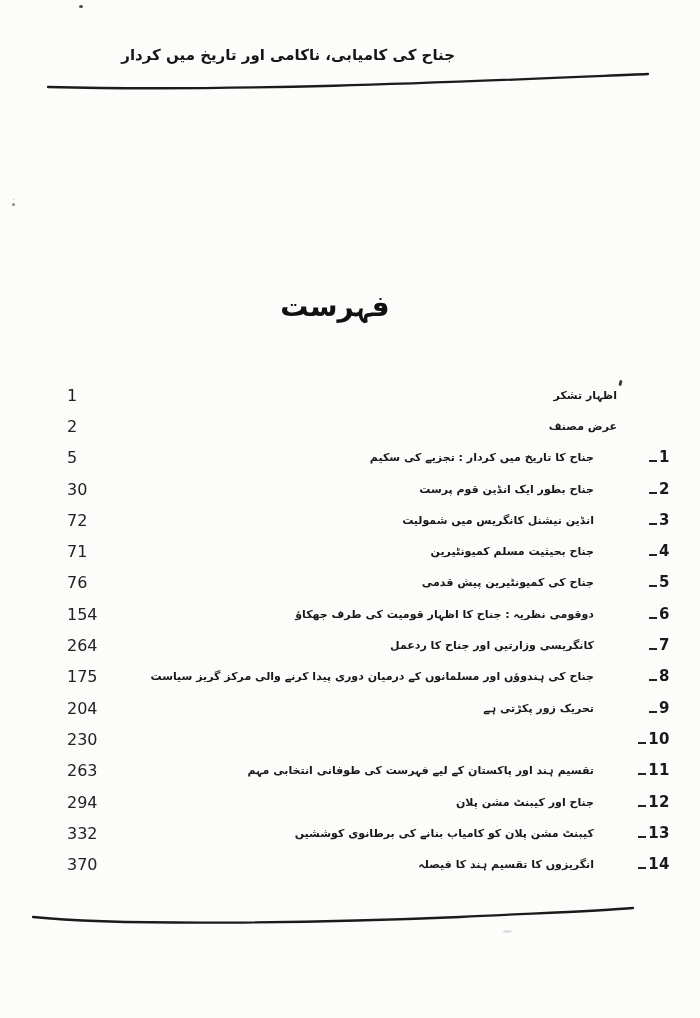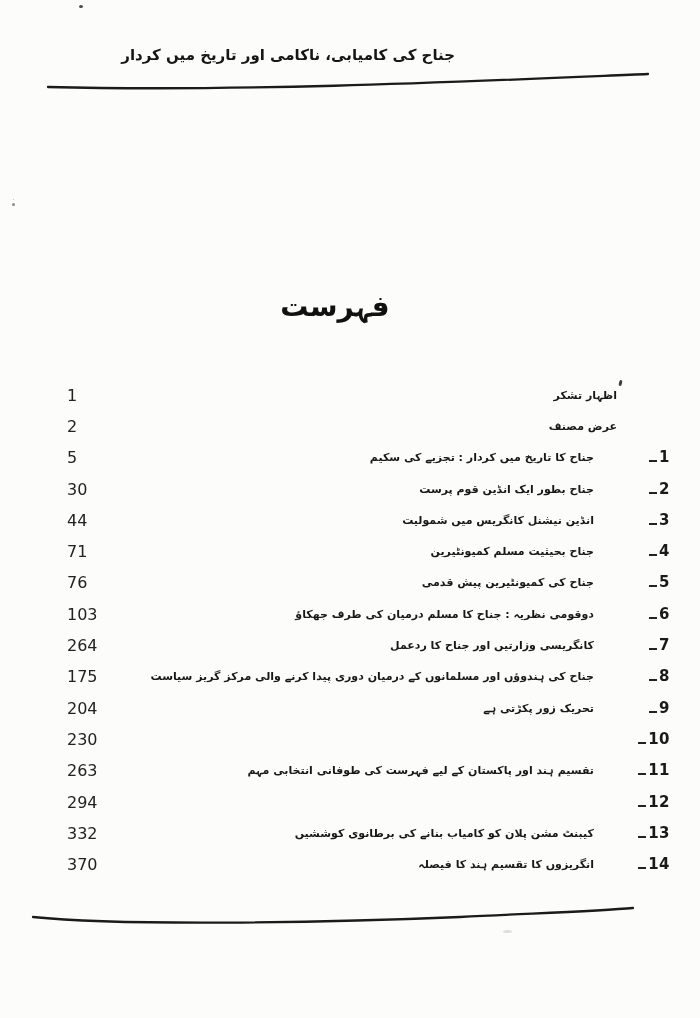--- a/index.html
+++ b/index.html
@@ -89,21 +89,21 @@
     <div class="row">
       <span class="pageno">30</span>
       <span class="title">جناح بطور ایک انڈین قوم پرست</span>
       <span class="chnum">
           <i class="dash"></i>
           <b class="digits">2</b>
         </span>
     </div>
 
     <div class="row">
-      <span class="pageno">44</span>
+      <span class="pageno">72</span>
       <span class="title">انڈین نیشنل کانگریس میں شمولیت</span>
       <span class="chnum">
           <i class="dash"></i>
           <b class="digits">3</b>
         </span>
     </div>
 
     <div class="row">
       <span class="pageno">71</span>
       <span class="title">جناح بحیثیت مسلم کمیونٹیرین</span>
@@ -116,22 +116,22 @@
     <div class="row">
       <span class="pageno">76</span>
       <span class="title">جناح کی کمیونٹیرین پیش قدمی</span>
       <span class="chnum">
           <i class="dash"></i>
           <b class="digits">5</b>
         </span>
     </div>
 
     <div class="row">
-      <span class="pageno">103</span>
-      <span class="title">دوقومی نظریہ : جناح کا مسلم درمیان کی طرف جھکاؤ</span>
+      <span class="pageno">154</span>
+      <span class="title">دوقومی نظریہ : جناح کا اظہار قومیت کی طرف جھکاؤ</span>
       <span class="chnum">
           <i class="dash"></i>
           <b class="digits">6</b>
         </span>
     </div>
 
     <div class="row">
       <span class="pageno">264</span>
       <span class="title">کانگریسی وزارتیں اور جناح کا ردعمل</span>
       <span class="chnum">
@@ -170,20 +170,21 @@
       <span class="pageno">263</span>
       <span class="title">تقسیم ہند اور پاکستان کے لیے فہرست کی طوفانی انتخابی مہم</span>
       <span class="chnum">
           <i class="dash"></i>
           <b class="digits">11</b>
         </span>
     </div>
 
     <div class="row">
       <span class="pageno">294</span>
+      <span class="title">جناح اور کیبنٹ مشن پلان</span>
       <span class="chnum">
           <i class="dash"></i>
           <b class="digits">12</b>
         </span>
     </div>
 
     <div class="row">
       <span class="pageno">332</span>
       <span class="title">کیبنٹ مشن پلان کو کامیاب بنانے کی برطانوی کوششیں</span>
       <span class="chnum">

